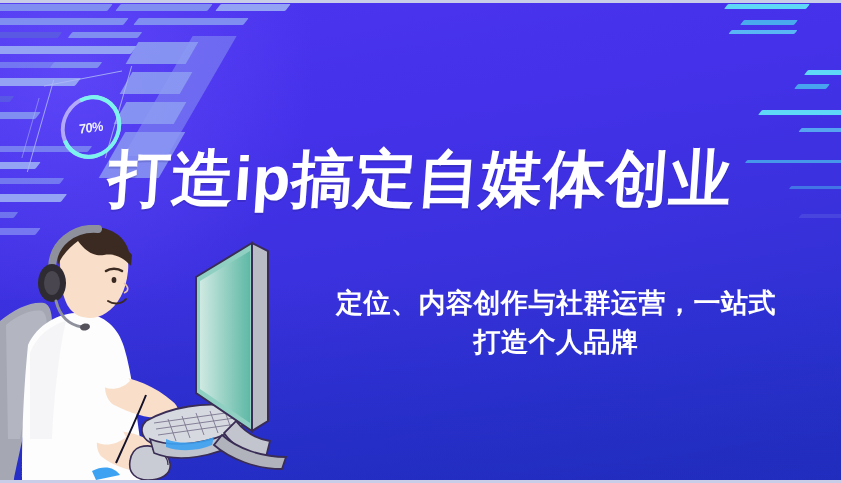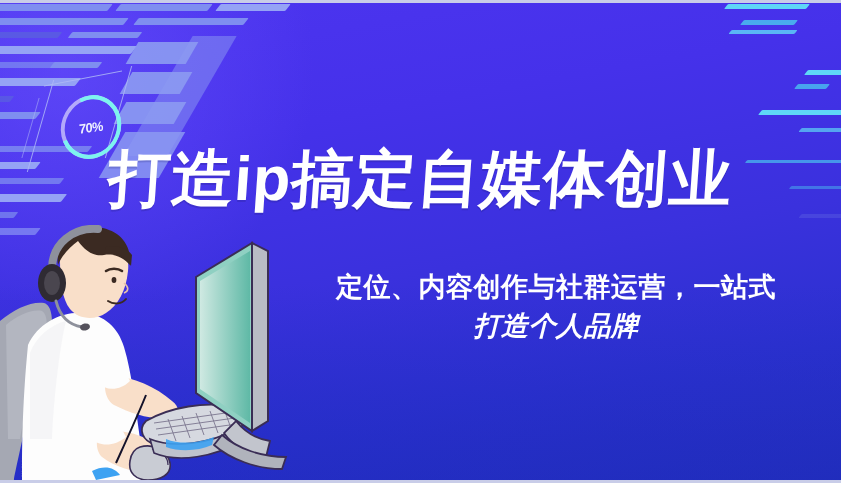--- a/index.html
+++ b/index.html
@@ -115,30 +115,30 @@
     line-height: 1;
     font-weight: 800;
     letter-spacing: 1px;
     transform: skewX(-4deg);
     text-shadow: 0 2px 0 rgba(20,20,90,0.18);
     white-space: nowrap;
   }
 
   .subhead {
     position: absolute;
-    left: 296px; top: 268px;
+    left: 296px; top: 284px;
     width: 520px;
     text-align: center;
     color: #ffffff;
     font-size: 27px;
     font-weight: 700;
     line-height: 1.45;
     letter-spacing: 0.5px;
   }
-  .subhead .l2 { display: block; font-style: italic; }
+  .subhead .l2 { display: block; }
 
   
   .illus { position: absolute; left: 0; bottom: 3px; width: 330px; height: 255px; }
   .illus svg { display: block; }
 </style>
 </head>
 <body>
 
 <div class="poster">
 

